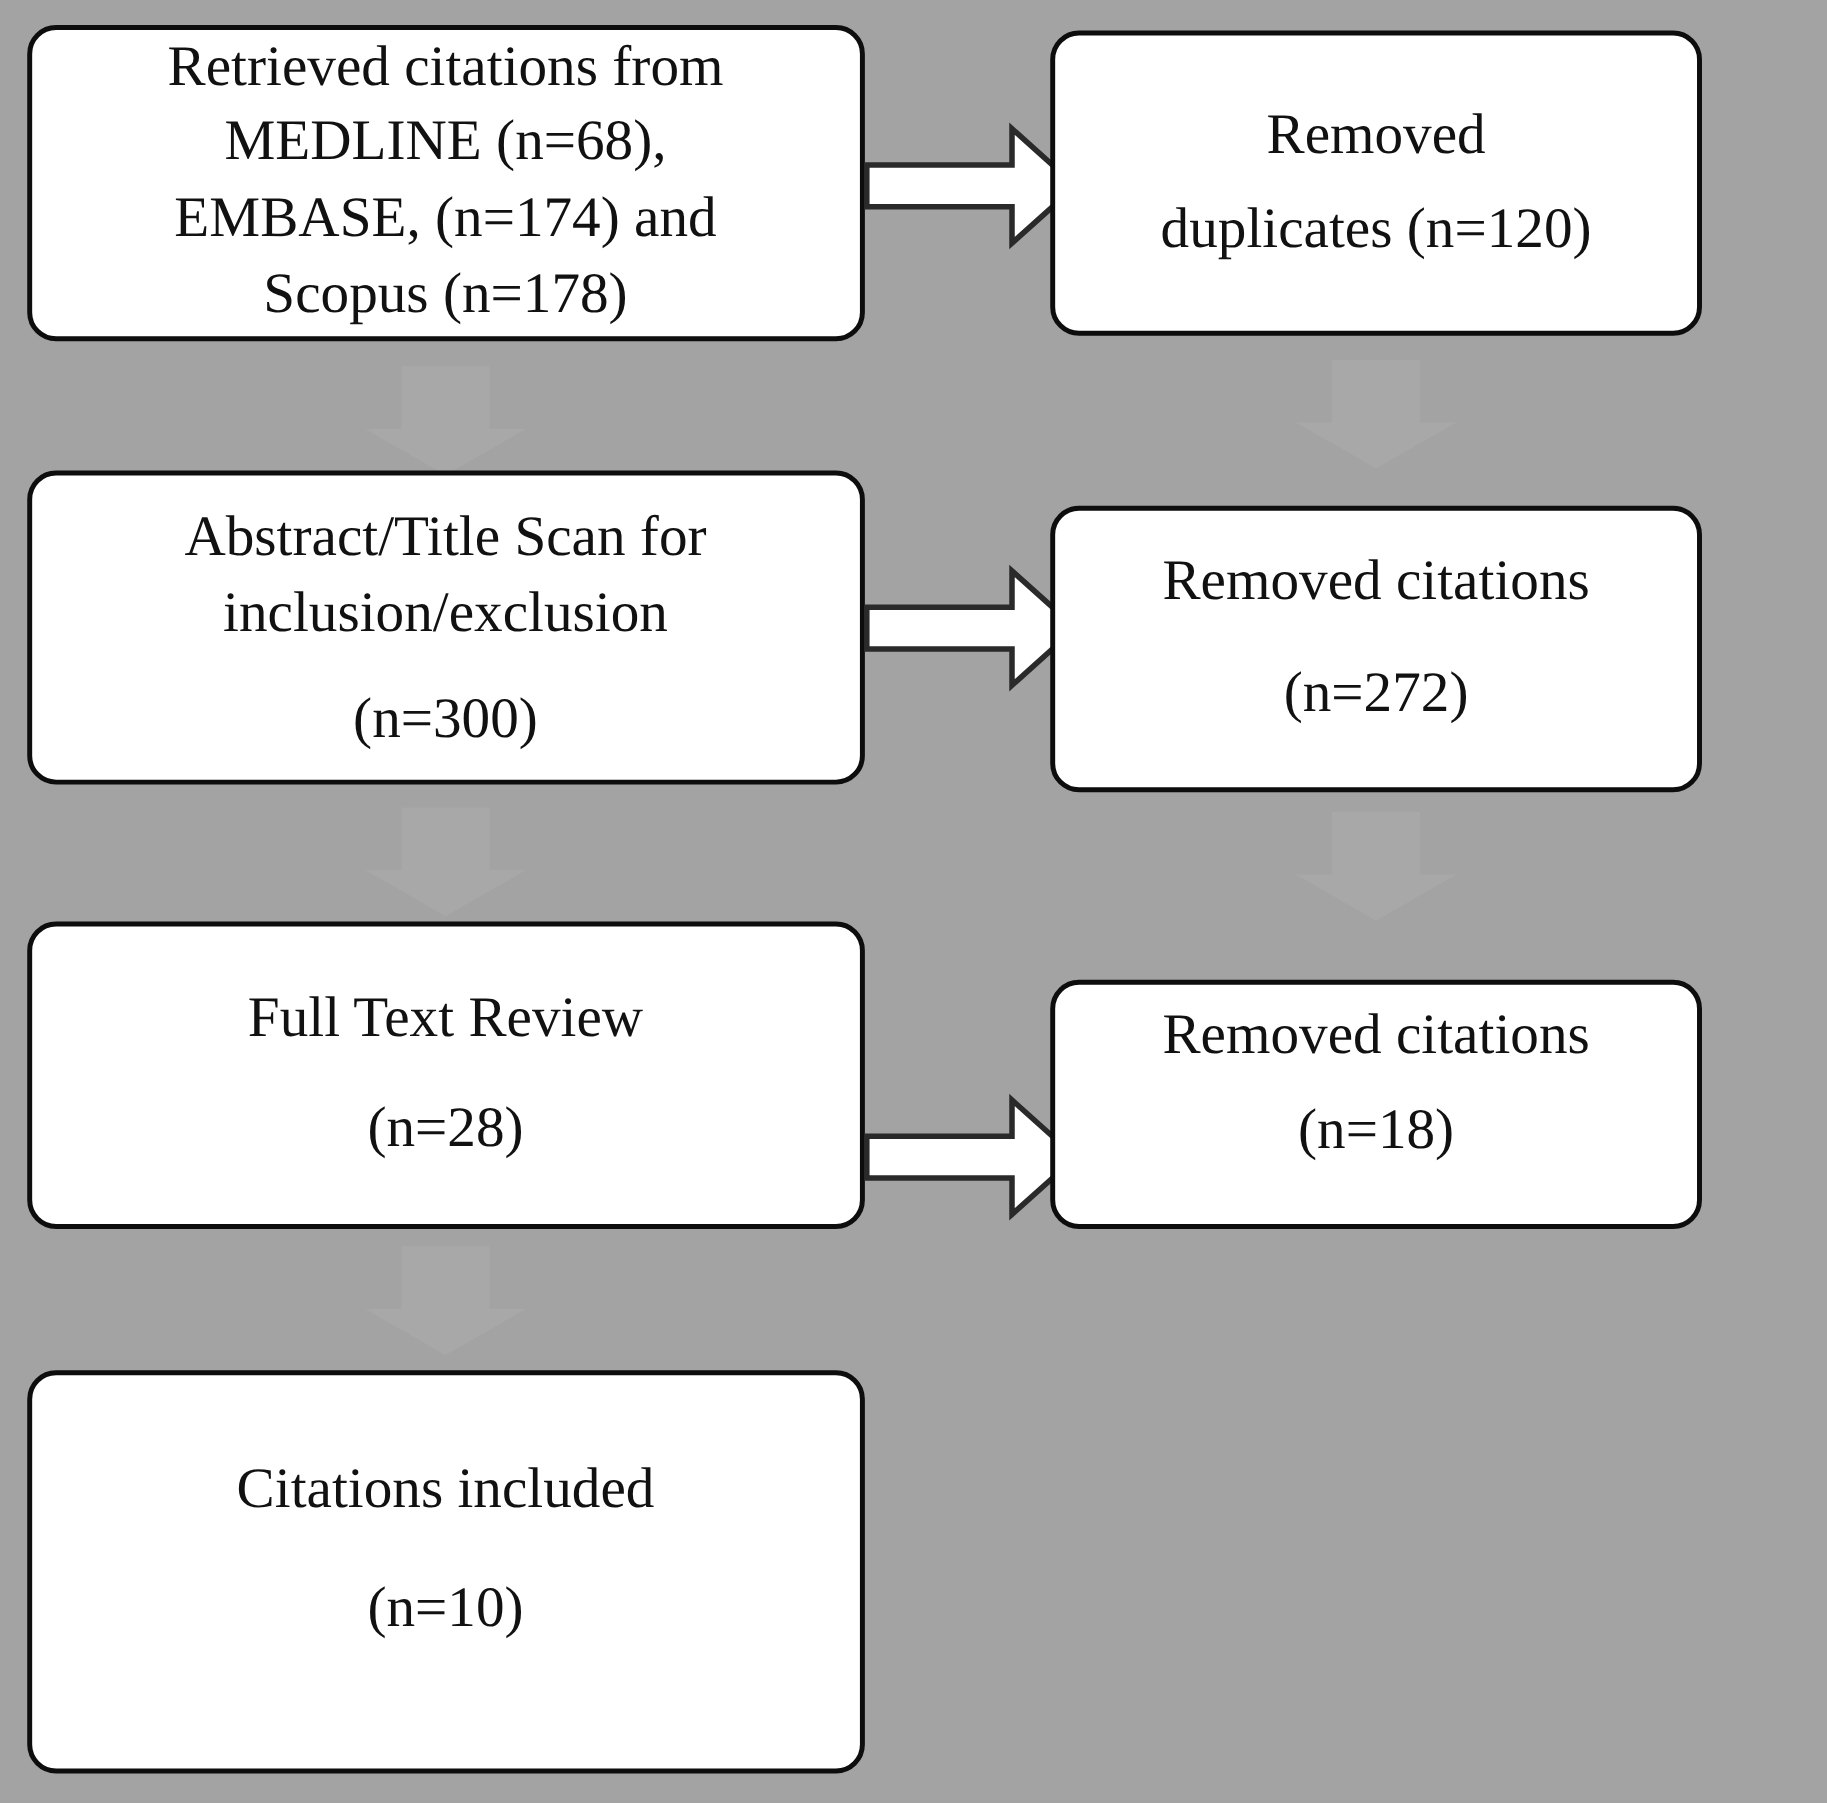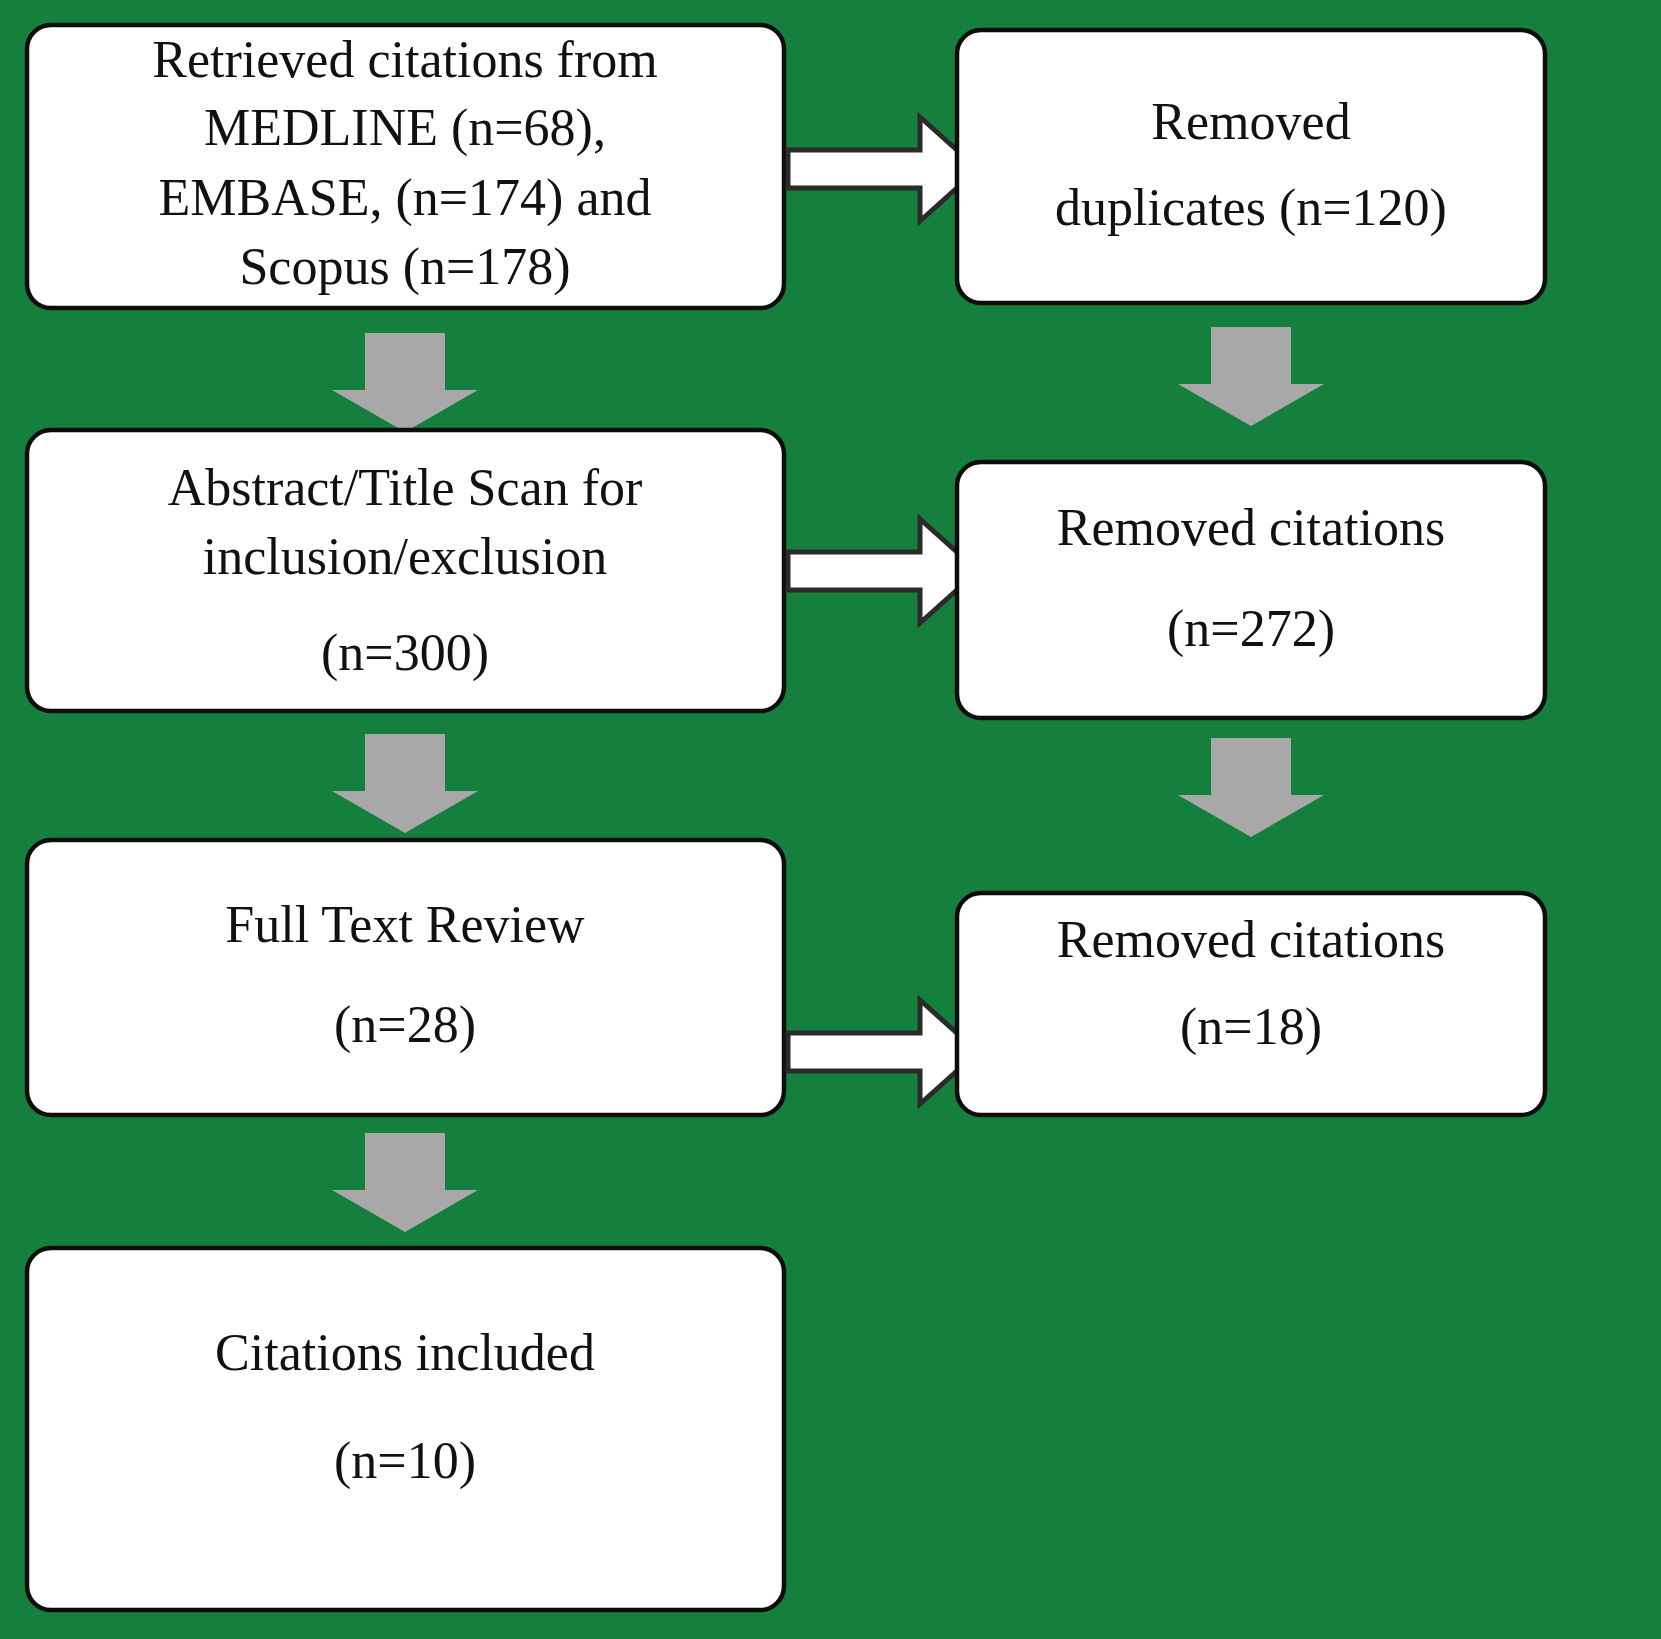--- a/index.html
+++ b/index.html
@@ -10,21 +10,21 @@
   body {
     width: 1661px;
     height: 1639px;
     font-family: "Liberation Serif", "DejaVu Serif", serif;
     overflow: hidden;
   }
   #diagram-root {
     position: relative;
     width: 1661px;
     height: 1639px;
-    background: #15803d;
+    background: #a3a3a3;
     text-align: center;
   }
   svg.flow-canvas {
     position: absolute;
     top: 0;
     left: 0;
     width: 1661px;
     height: 1639px;
     display: block;
   }

